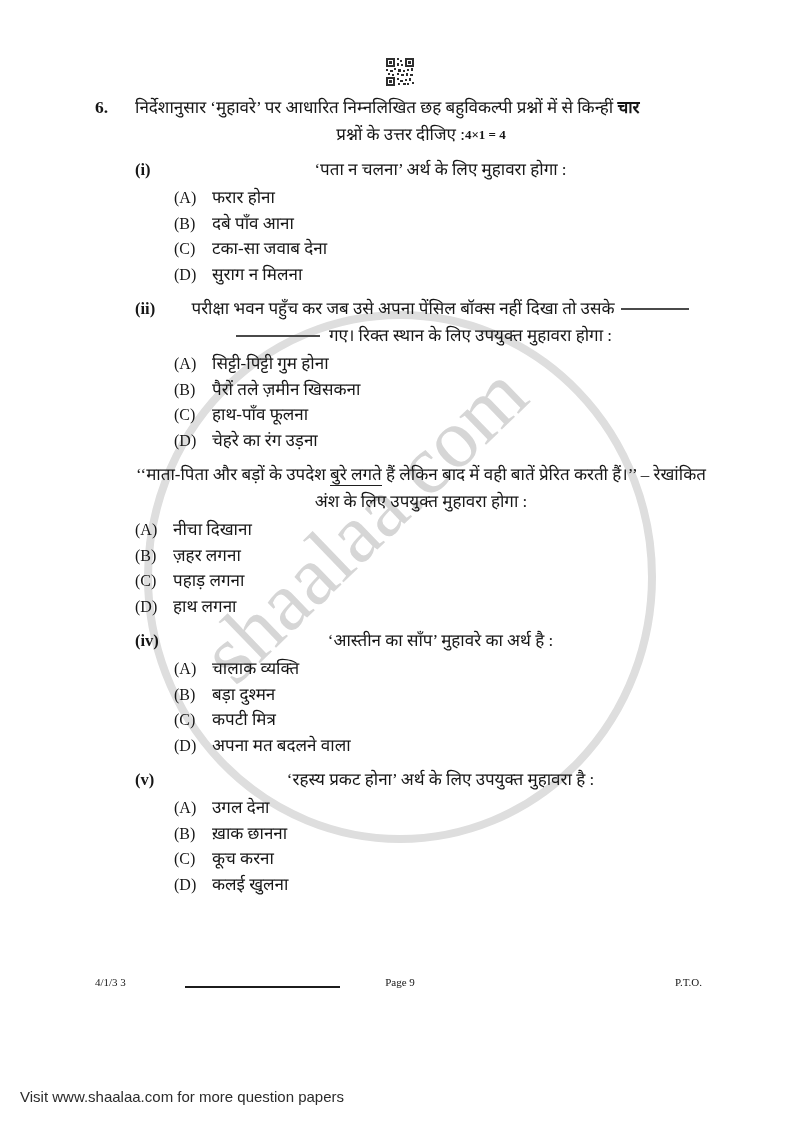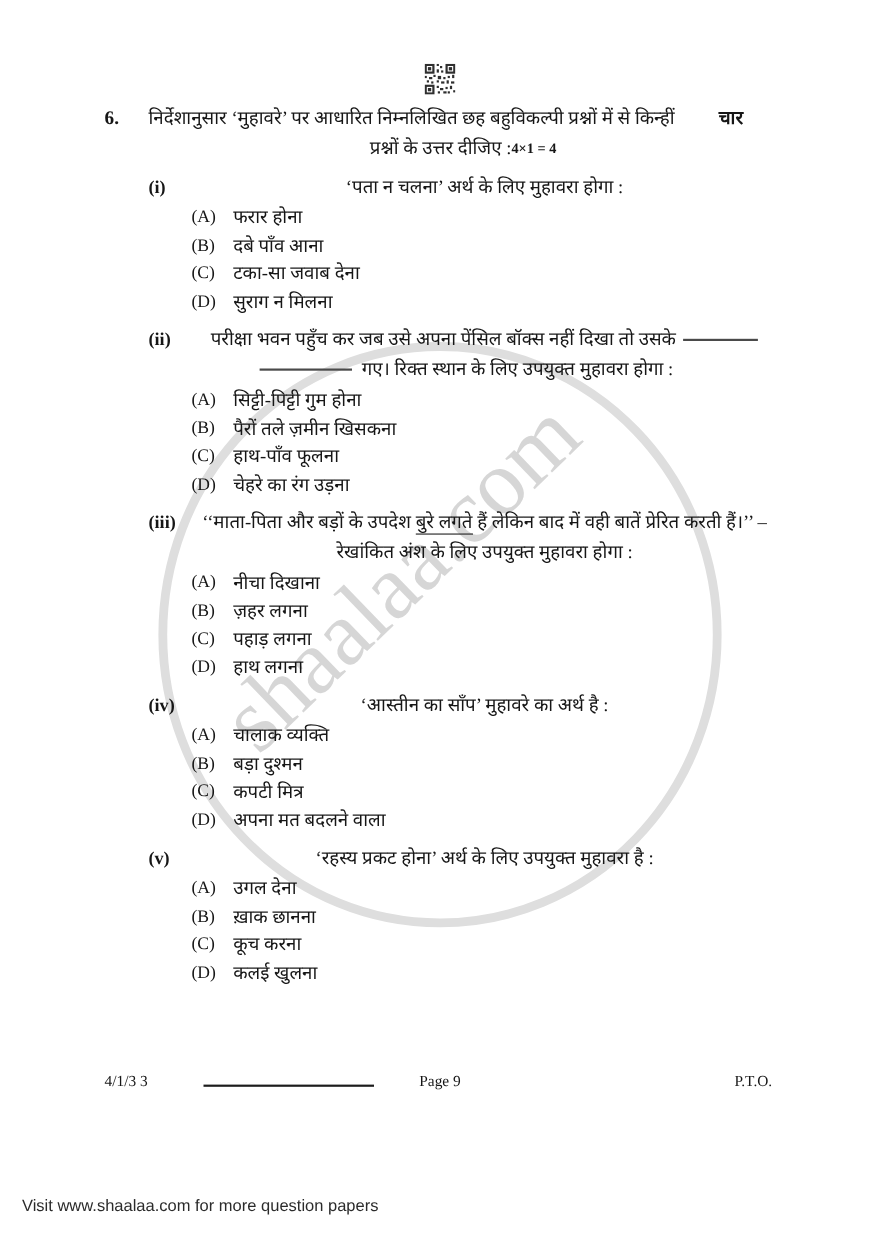--- a/index.html
+++ b/index.html
@@ -10,39 +10,39 @@
   .watermark { position:absolute; left:0; top:0; z-index:0; pointer-events:none; }
   .content { position:relative; z-index:1; }
 
   .qr { display:block; margin:58px auto 0 auto; width:28px; height:28px; }
 
   .q6 { display:flex; margin:8px 0 0 95px; }
   .q6-num { width:40px; font-weight:bold; font-size:17.5px; line-height:27px; }
   .q6-body { width:572px; font-size:17px; line-height:27px; }
   .intro-line2 { display:flex; justify-content:center; }
   .marks { font-weight:bold; font-size:13px; }
-  .bold { font-weight:bold;margin-left:36px; }
+  .bold { font-weight:bold; }
 
   .subqs { margin-top:4px; }
   .subq { display:flex; margin-top:8px; }
   .subq-label { width:39px; font-weight:bold; font-size:16.5px; line-height:27px; flex:none; }
   .subq-content { flex:1; }
   .subq-text { font-size:17px; line-height:27px;text-align:center; }
   .options { margin-top:2px; }
   .opt { display:flex; line-height:25.5px; font-size:17px; }
   .opt-letter { width:38px; flex:none; font-size:16px; }
 
   .blank {
     display:inline-block; width:68px; height:2px; background:#4a4a4a;
     vertical-align:4px; margin-left:7px;
   }
   .blank2 { width:84px; margin-left:-33px; margin-right:9px; }
   .underlined { border-bottom:1.5px solid #1f1f1f; padding-bottom:1px; }
 
-  .footer { position:absolute; left:0; top:976px; width:800px; height:24px; font-size:14px; z-index:1; }
+  .footer { position:absolute; left:0; top:976px; width:800px; height:24px; font-size:11px; z-index:1; }
   .footer-code { position:absolute; left:95px; top:0; }
   .footer-rule { position:absolute; left:185px; top:10px; width:155px; height:2px; background:#1c1c1c; }
   .footer-page { position:absolute; left:0; top:0; width:100%; text-align:center; }
   .footer-pto { position:absolute; right:98px; top:0; }
 
   .banner {
     position:absolute; left:20px; top:1088px; z-index:1;
     font-family:"Liberation Sans", sans-serif; font-size:15px; color:#2b2b2b;
   }
 </style>
@@ -156,21 +156,20 @@
                   </div>
                 <div class="opt">
                     <span class="opt-letter">(D)</span>
                     <span class="opt-text">चेहरे का रंग उड़ना</span>
                   </div>
               </div>
             </div>
           </div>
 
           <div class="subq">
-            <div class="subq-label">(iii)</div>
             <div class="subq-content">
               <div class="subq-text"><span>‘‘माता-पिता और बड़ों के उपदेश </span><span class="underlined">बुरे लगते</span><span> हैं लेकिन बाद में वही बातें प्रेरित करती हैं।’’ – रेखांकित अंश के लिए उपयुक्त मुहावरा होगा :</span></div>
               <div class="options">
                 <div class="opt">
                     <span class="opt-letter">(A)</span>
                     <span class="opt-text">नीचा दिखाना</span>
                   </div>
                 <div class="opt">
                     <span class="opt-letter">(B)</span>
                     <span class="opt-text">ज़हर लगना</span>

